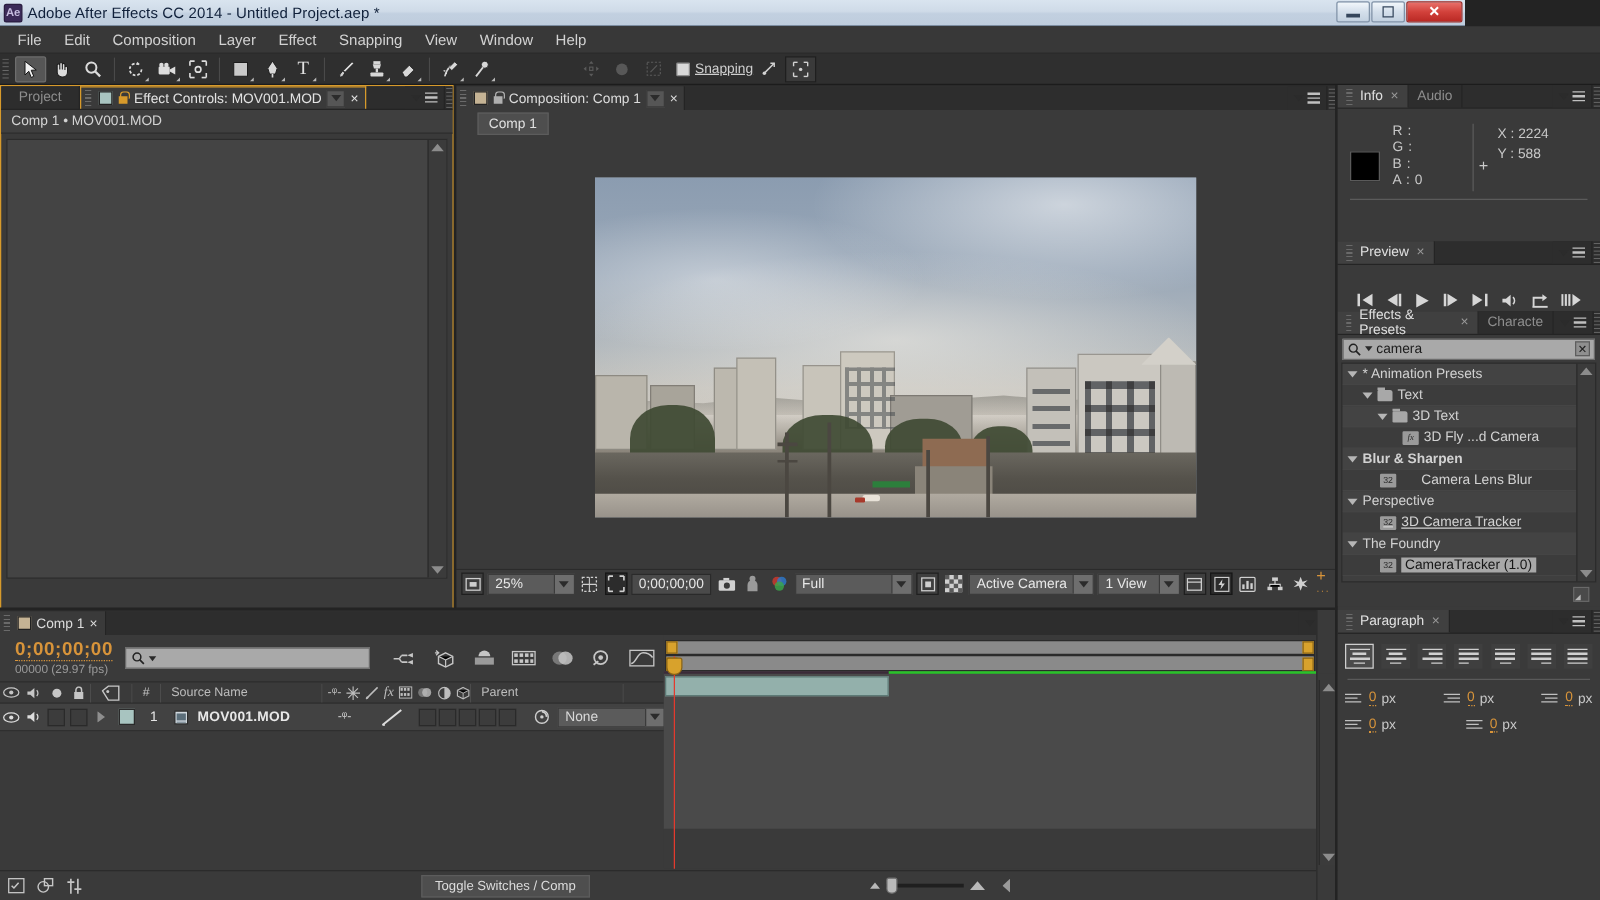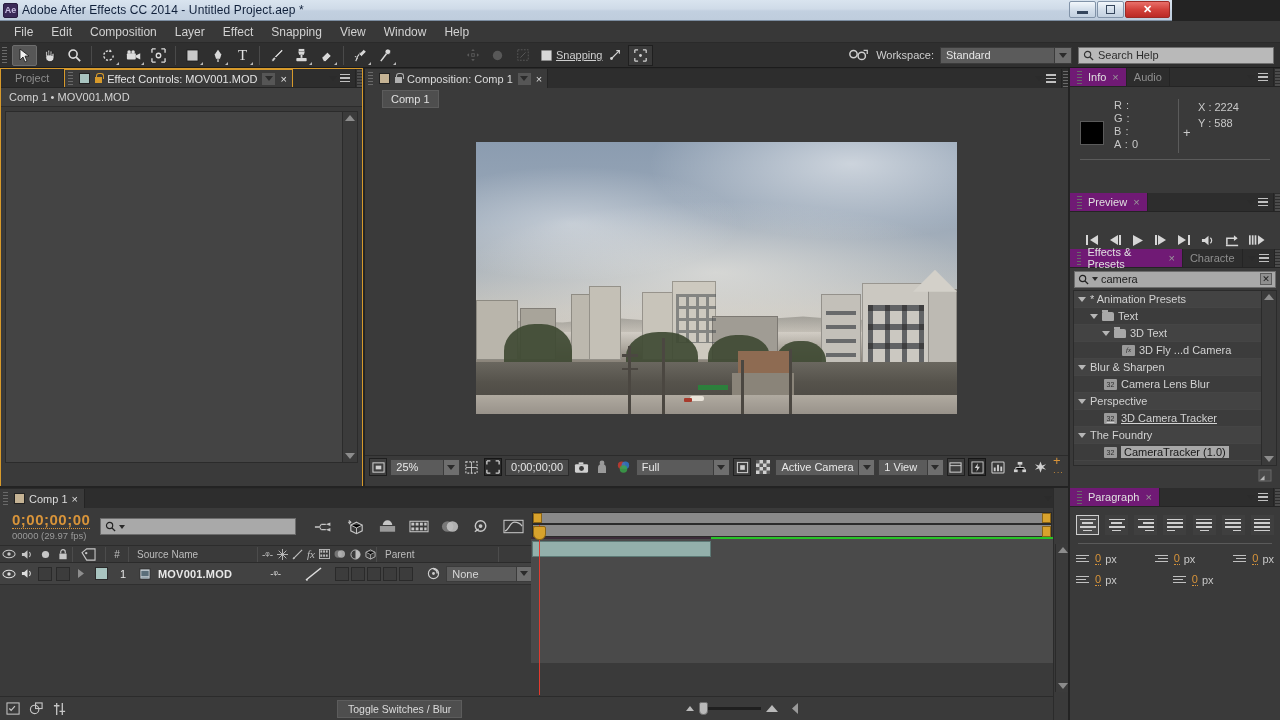--- a/index.html
+++ b/index.html
@@ -95,21 +95,21 @@
   
   .panel { position:absolute; background:#3a3a3a; }
   .panel-tabbar {
     height:19px; background:#2d2d2d; display:flex; align-items:stretch;
     border-bottom:1px solid #242424; position:relative;
   }
   .tab {
     display:flex; align-items:center; gap:4px; padding:0 7px;
     background:#2d2d2d; color:#8e8e8e; font-size:11px; border-right:1px solid #242424;
   }
-  .tab.active { background:#701a75; color:#e0e0e0; }
+  .tab.active { background:#404040; color:#e0e0e0; }
   .tab .closex { color:#9a9a9a; font-size:11px; margin-left:2px; }
   .tab-grip {
     width:5px; height:13px; align-self:center; margin-right:2px;
     background-image: repeating-linear-gradient(to bottom,#6a6a6a 0 1px,transparent 1px 3px);
   }
   .tabmenu {
     margin-left:auto; display:flex; align-items:center; gap:3px; padding:0 5px;
     background:#2d2d2d;
   }
   .menu-lines { display:flex; flex-direction:column; gap:2px; }
@@ -495,43 +495,20 @@
           <circle cx="4" cy="12" r="1.6" fill="#d2d2d2"></circle>
         </svg>
     </div>
     <div class="tb-btn framed" style="border:1px solid #1f1f1f;background:#3a3a3a;">
       <svg width="13" height="13" viewBox="0 0 16 16">
           <path d="M1 1h4M1 1v4M15 1h-4M15 1v4M1 15h4M1 15v-4M15 15h-4M15 15v-4" stroke="#d2d2d2" stroke-width="1.5"></path>
           <circle cx="8" cy="8" r="1.7" fill="#d2d2d2"></circle>
         </svg>
     </div>
 
-    <div class="ws-area">
-      <div>
-        <svg width="22" height="14" viewBox="0 0 24 14">
-            <circle cx="6" cy="6" r="4" fill="none" stroke="#d0d0d0" stroke-width="1.6"></circle>
-            <circle cx="15" cy="8" r="4" fill="none" stroke="#d0d0d0" stroke-width="1.6"></circle>
-            <path d="M17 2h4v4" stroke="#d0d0d0" stroke-width="1.4" fill="none"></path>
-          </svg>
-      </div>
-      <span class="ws-label">Workspace:</span>
-      <div class="ws-select">
-        <span>Standard</span>
-        <span class="arrow-btn">
-            <i class="tri-d"></i>
-          </span>
-      </div>
-      <div class="search-help">
-        <svg width="11" height="11" viewBox="0 0 12 12">
-            <circle cx="5" cy="5" r="3.4" fill="none" stroke="#333" stroke-width="1.3"></circle>
-            <line x1="7.5" y1="7.5" x2="11" y2="11" stroke="#333" stroke-width="1.5"></line>
-          </svg>
-        <span>Search Help</span>
-      </div>
-    </div>
   </div>
 
   <div class="panel" id="effectControls">
     <div class="panel-tabbar">
       <div class="ec-tab-project">Project</div>
       <div class="ec-tab-active">
         <span class="tab-grip"></span>
         <span class="comp-swatch"></span>
         <span class="lock-ico"></span>
         <span>Effect Controls: MOV001.MOD</span>
@@ -911,25 +888,25 @@
       </div>
       <div class="ep-row" style="padding-left:28px;">
         <i class="ep-twirl"></i>
         <span class="ep-folder"></span>
         <span>3D Text</span>
       </div>
       <div class="ep-row" style="padding-left:48px;">
         <span class="ep-fx">fx</span>
         <span>3D Fly ...d Camera</span>
       </div>
-      <div class="ep-row" style="padding-left:4px;">
+      <div class="ep-row" style="padding-left:4px;font-weight:bold;">
         <i class="ep-twirl"></i>
         <span>Blur &amp; Sharpen</span>
       </div>
-      <div class="ep-row" style="padding-left:30px;">
+      <div class="ep-row" style="padding-left:30px;gap:16px;">
         <span class="ep-32">32</span>
         <span>Camera Lens Blur</span>
       </div>
       <div class="ep-row" style="padding-left:4px;">
         <i class="ep-twirl"></i>
         <span>Perspective</span>
       </div>
       <div class="ep-row" style="padding-left:30px;text-decoration:underline;">
         <span class="ep-32">32</span>
         <span>3D Camera Tracker</span>
@@ -1364,21 +1341,21 @@
             <circle cx="6" cy="8" r="4.5" fill="none" stroke="#c6c6c6" stroke-width="1.2"></circle>
             <rect x="7" y="1" width="7" height="6" fill="none" stroke="#c6c6c6" stroke-width="1.2"></rect>
           </svg>
       </span>
       <span>
         <svg width="15" height="14" viewBox="0 0 16 15">
             <path d="M5 1v13M11 1v13" stroke="#c6c6c6" stroke-width="1.4"></path>
             <path d="M2 4h6M8 10h6" stroke="#c6c6c6" stroke-width="1.4"></path>
           </svg>
       </span>
-      <span class="toggle-chip" style="margin-left:262px;">Toggle Switches / Blur</span>
+      <span class="toggle-chip" style="margin-left:262px;">Toggle Switches / Comp</span>
       <span class="zoom-slider" style="margin-left:216px;">
         <i class="mtn sm"></i>
         <span class="zs-track">
             <span class="zs-knob"></span>
           </span>
         <i class="mtn"></i>
       </span>
       <span style="margin-left:6px;">
         <svg width="7" height="11" viewBox="0 0 7 11">
             <path d="M6 0L0 5.5 6 11z" fill="#9a9a9a"></path>

